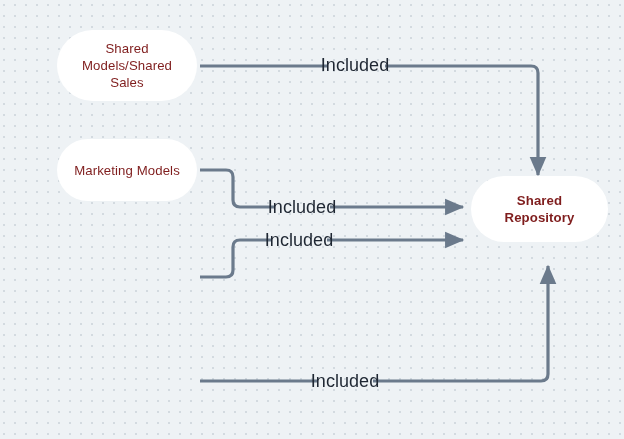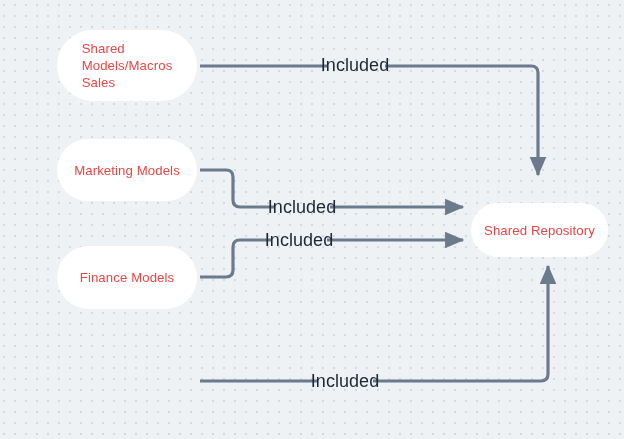--- a/index.html
+++ b/index.html
@@ -30,22 +30,22 @@
     width: 624px;
     height: 439px;
   }
   .node {
     position: absolute;
     background: #ffffff;
     border-radius: 999px;
     display: flex;
     align-items: center;
     justify-content: center;
-    text-align: left;
-    color: #ef4444;
+    text-align: center;
+    color: #7f1d1d;
     font-size: 13.2px;
     line-height: 17px;
     letter-spacing: 0.1px;
     box-sizing: border-box;
     padding: 4px 10px;
   }
   .edge-label {
     position: absolute;
     color: #1f2733;
     font-size: 18px;
@@ -86,35 +86,32 @@
 
     <g>
       <path d="M 200 381 L 318 381" stroke="#6b7a8c" stroke-width="3.2" fill="none" stroke-linecap="butt"></path>
       <path d="M 373 381 L 541 381 Q 548 381 548 374 L 548 266" stroke="#6b7a8c" stroke-width="3.2" fill="none" stroke-linecap="butt" marker-end="url(#arrowhead)"></path>
     </g>
   </svg>
 
   <div class="node" style="left:57px; top:30px; width:140px; height:71px;">
     <div>
       <div>Shared</div>
-      <div>Models/Macros</div>
+      <div>Models/Shared</div>
       <div>Sales</div>
     </div>
   </div>
 
   <div class="node" style="left:57px; top:139px; width:140px; height:62px;">
     <span>Marketing Models</span>
   </div>
 
-  <div class="node" style="left:57px; top:246px; width:140px; height:63px;">
-    <span>Finance Models</span>
-  </div>
 
 
-  <div class="node" style="left:471px; top:203px; width:137px; height:54px;">
+  <div class="node" style="left:471px; top:176px; width:137px; height:66px;font-weight:bold;">
     <span>Shared Repository</span>
   </div>
 
   <div class="edge-label" style="left:355px; top:65px;">Included</div>
 
   <div class="edge-label" style="left:302px; top:207px;">Included</div>
 
   <div class="edge-label" style="left:299px; top:240px;">Included</div>
 
   <div class="edge-label" style="left:345px; top:381px;">Included</div>

